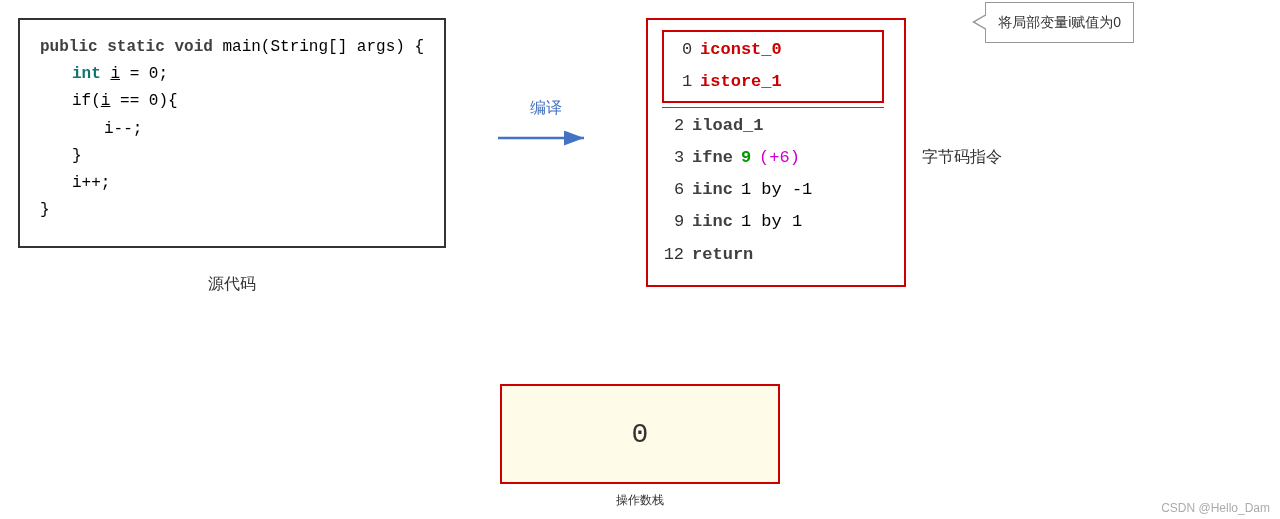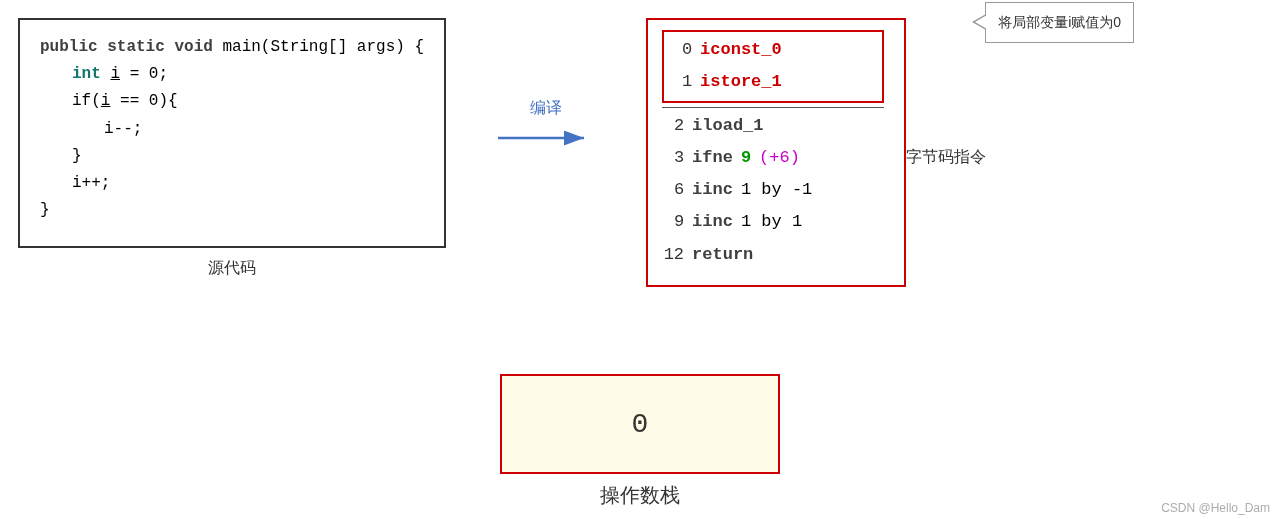--- a/index.html
+++ b/index.html
@@ -46,21 +46,21 @@
       font-family: 'Courier New', Courier, monospace;
       font-size: 16px;
       line-height: 1.7;
     }
 
     .source-code-box .kw { color: #404040; font-weight: bold; }
     .source-code-box .type { color: #0f766e; font-weight: bold; }
     .source-code-box .var-i { text-decoration: underline; }
 
     .source-label {
-      margin-top: 10px;
+      margin-top: 26px;
       font-family: 'SimSun', 'Arial', sans-serif;
       font-size: 16px;
       color: #333;
       text-align: right;
     }
 
     
     .arrow-area {
       display: flex;
       flex-direction: column;
@@ -113,20 +113,21 @@
     .bc-arg-green { color: #009900; font-weight: bold; }
     .bc-arg-pink { color: #cc00cc; }
     .bc-arg { color: #000; }
 
     .bytecode-label {
       margin-top: 10px;
       font-family: 'SimSun', 'Arial', sans-serif;
       font-size: 16px;
       color: #333;
       text-align: center;
+      margin-left: 16px;
     }
 
     
     .tooltip-box {
       position: absolute;
       top: -18px;
       right: -230px;
       border: 1.5px solid #999;
       background: #fff;
       padding: 6px 12px;
@@ -163,21 +164,21 @@
       align-items: center;
       justify-content: center;
       font-family: 'Courier New', Courier, monospace;
       font-size: 28px;
       color: #333;
     }
 
     .stack-label {
       margin-top: 8px;
       font-family: 'SimSun', 'Arial', sans-serif;
-      font-size: 20px;
+      font-size: 12px;
       color: #333;
       text-align: center;
     }
 
     
     .watermark {
       position: absolute;
       bottom: 4px;
       right: 10px;
       font-family: 'Arial', sans-serif;

